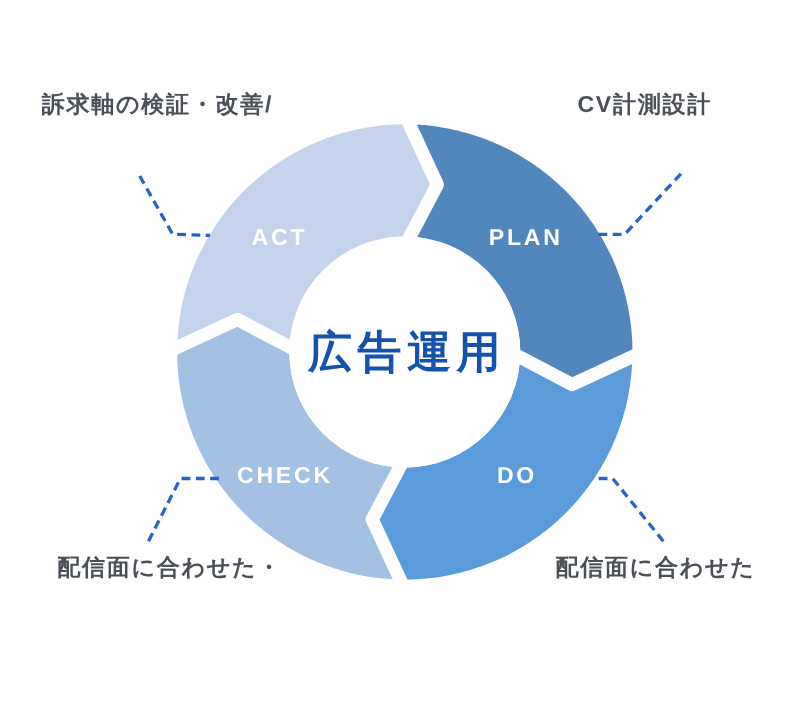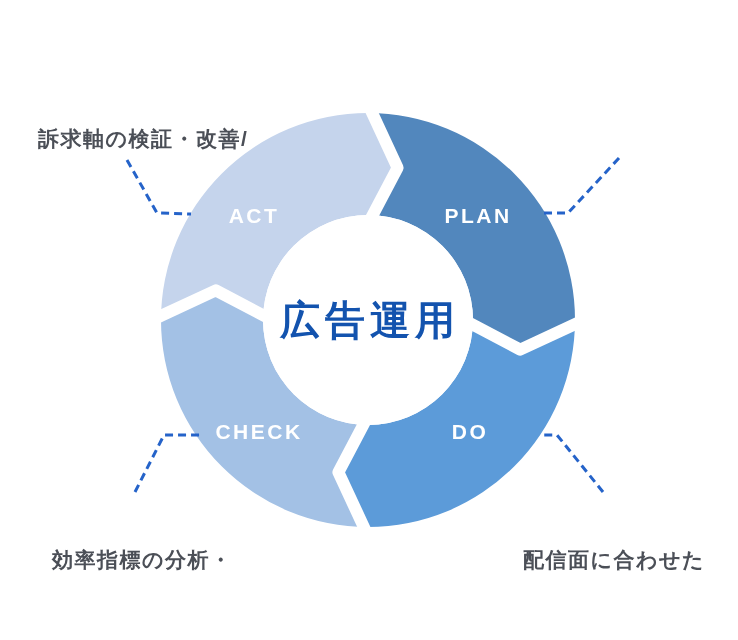--- a/index.html
+++ b/index.html
@@ -14,26 +14,26 @@
     font-weight:bold;font-size:21px;letter-spacing:2.5px;
   }
   .center-label{
     font-family:"Liberation Sans","DejaVu Sans",sans-serif;
     font-weight:bold;font-size:40px;letter-spacing:5px;
   }
   .band{fill:none;stroke:#ffffff;stroke-width:12;stroke-linecap:round;stroke-linejoin:round;}
   .dash{fill:none;stroke-width:3;stroke-dasharray:8 5;stroke-linecap:butt;}
   .ann{
     position:absolute;color:#4b4f57;font-weight:bold;
-    font-size:21px;line-height:33px;letter-spacing:1.5px;white-space:nowrap;margin-top:43px;
+    font-size:21px;line-height:33px;letter-spacing:1.5px;white-space:nowrap;
   }
   .ann-tl{left:38px;top:79px;}
   .ann-tr{left:525px;top:79px;}
   .ann-bl{left:52px;top:500px;}
-  .ann-br{left:523px;top:500px;}
+  .ann-br{left:505px;top:500px;}
 </style>
 </head>
 <body>
 
 <svg id="diagram-svg" width="738" height="640" viewBox="0 0 738 640">
 
   <path d="M 368,113 A 207,207 0 0 1 575,320 L 520.2,349.6 L 473,320 A 105,105 0 0 0 368,215 L 397.6,167.8 Z" fill="#5287bd"></path>
   <path d="M 575,320 A 207,207 0 0 1 368,527 L 338.4,472.2 L 368,425 A 105,105 0 0 0 473,320 L 520.2,349.6 Z" fill="#5c9bd9"></path>
   <path d="M 368,527 A 207,207 0 0 1 161,320 L 215.8,290.4 L 263,320 A 105,105 0 0 0 368,425 L 338.4,472.2 Z" fill="#a3c1e5"></path>
   <path d="M 161,320 A 207,207 0 0 1 368,113 L 397.6,167.8 L 368,215 A 105,105 0 0 0 263,320 L 215.8,290.4 Z" fill="#c5d4ec"></path>
@@ -56,21 +56,22 @@
   <polyline class="dash" points="619,158 568,213 543,213" stroke="#2563c9"></polyline>
   <polyline class="dash" points="135,492 164,435 201,435" stroke="#2563c9"></polyline>
   <polyline class="dash" points="603,492 557,435 542,435" stroke="#2563c9"></polyline>
 </svg>
 
 <div class="ann ann-tl">
   <div>訴求軸の検証・改善/</div>
 </div>
 
 <div class="ann ann-tr">
+  <div>CV計測設計</div>
 </div>
 
 <div class="ann ann-bl">
-  <div>効率指標の分析・</div>
+  <div>配信面に合わせた・</div>
 </div>
 
 <div class="ann ann-br">
   <div>配信面に合わせた</div>
 </div>
 
 </body></html>

